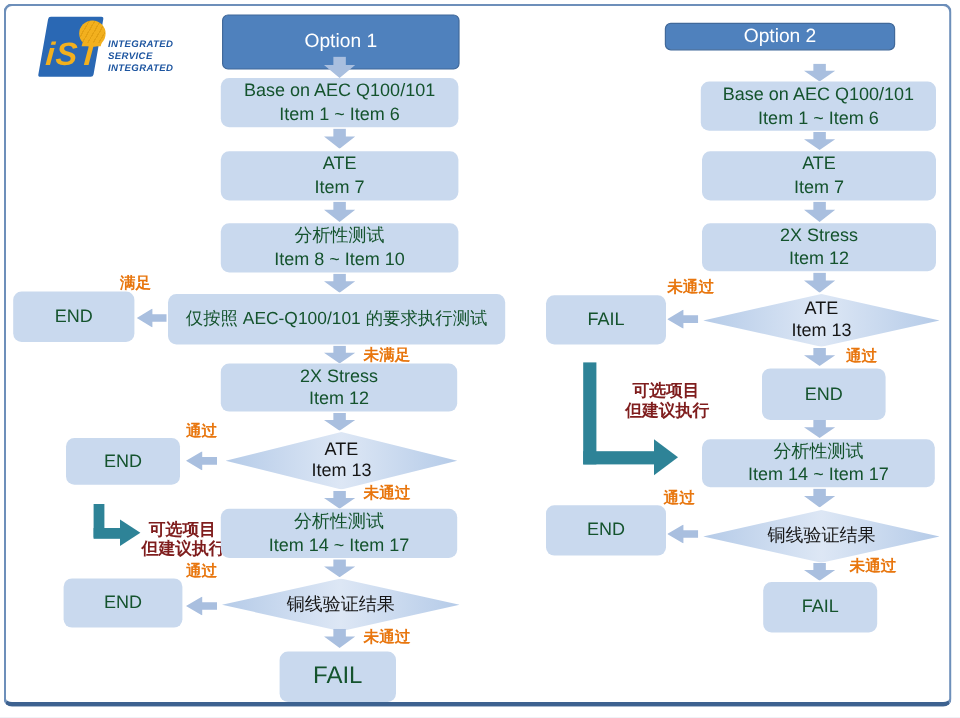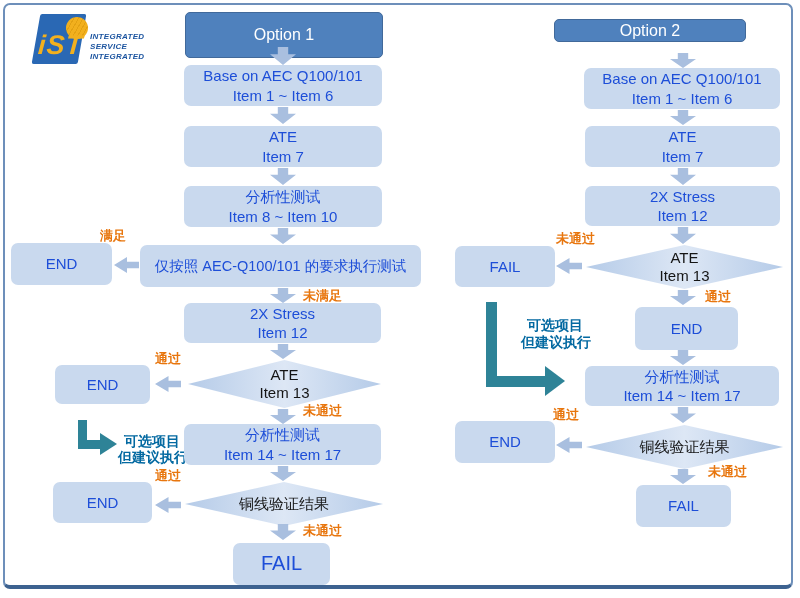--- a/index.html
+++ b/index.html
@@ -11,41 +11,41 @@
     position:absolute;left:3px;top:3px;width:790px;height:586px;
     border:2px solid #6d8fba;border-bottom:4px solid #3d6290;border-radius:7px;
     box-sizing:border-box;
   }
   .hdr{
     position:absolute;background:#4f81bd;border:1px solid #41699a;border-radius:5px;
     color:#ffffff;display:flex;align-items:center;justify-content:center;
     font-size:16px;box-sizing:border-box;
   }
   .box{
-    position:absolute;background:#c9d9ee;border-radius:7px;color:#1d4ed8;
+    position:absolute;background:#c9d9ee;border-radius:7px;color:#14532d;
     display:flex;flex-direction:column;align-items:center;justify-content:center;
     font-size:15px;line-height:1.28;text-align:center;box-sizing:border-box;
   }
   .dmd{
     position:absolute;color:#151515;text-align:center;
     background:linear-gradient(90deg,#b5cbe8 0%,#dde7f5 50%,#b5cbe8 100%);
     clip-path:polygon(50% 0,100% 50%,50% 100%,0 50%);
     display:flex;flex-direction:column;align-items:center;justify-content:center;
     font-size:15px;line-height:1.22;
   }
   .ad{
     position:absolute;background:#a9bfdf;
     clip-path:polygon(30% 0,70% 0,70% 40%,100% 40%,50% 100%,0 40%,30% 40%);
   }
   .al{
     position:absolute;background:#a9bfdf;
     clip-path:polygon(0 50%,52% 0,52% 30%,100% 30%,100% 70%,52% 70%,52% 100%);
   }
   .olbl{position:absolute;color:#e8760e;font-weight:bold;font-size:13px;white-space:nowrap;}
-  .tlbl{position:absolute;color:#0369a1;font-weight:bold;font-size:14px;white-space:nowrap;}
+  .tlbl{position:absolute;color:#7f1d1d;font-weight:bold;font-size:14px;white-space:nowrap;}
   .tbar{position:absolute;background:#2e8397;}
   .thead{position:absolute;width:0;height:0;}
   .big{font-size:20px;}
   
   .logo{position:absolute;left:30px;top:8px;width:160px;height:62px;}
   .logo-mark{
     position:absolute;left:6px;top:6px;width:46px;height:50px;background:#2a68b4;
     transform:skewX(-10deg);border-radius:2px;
   }
   .logo-sun{

